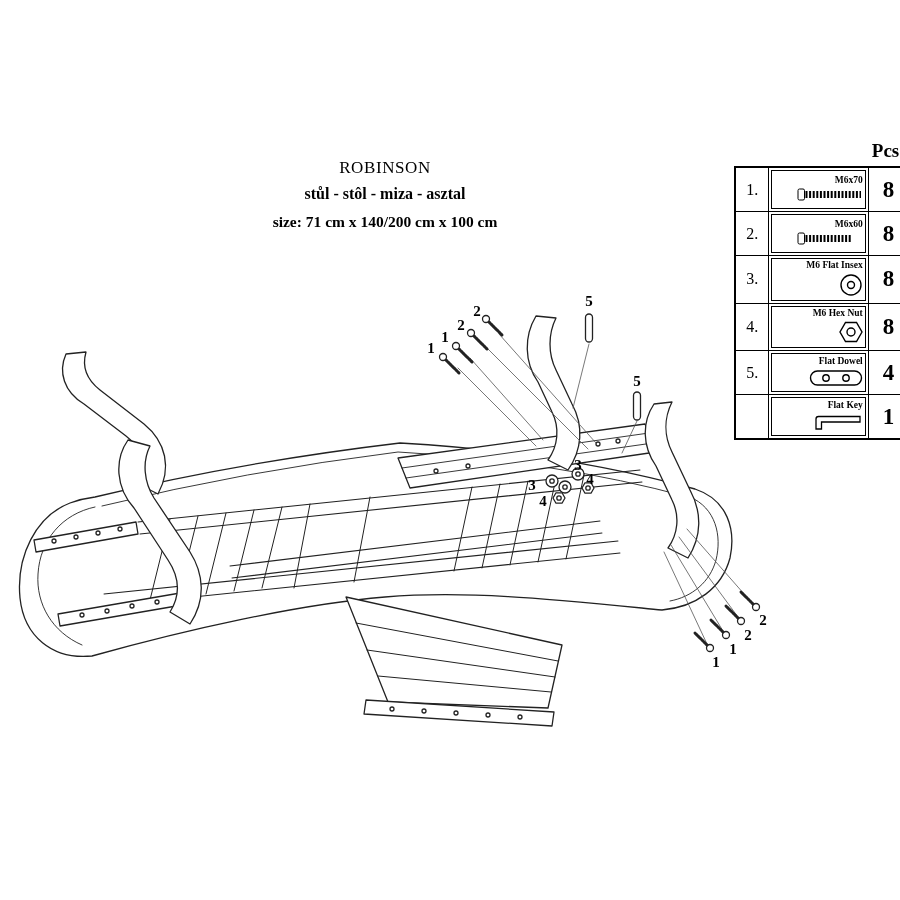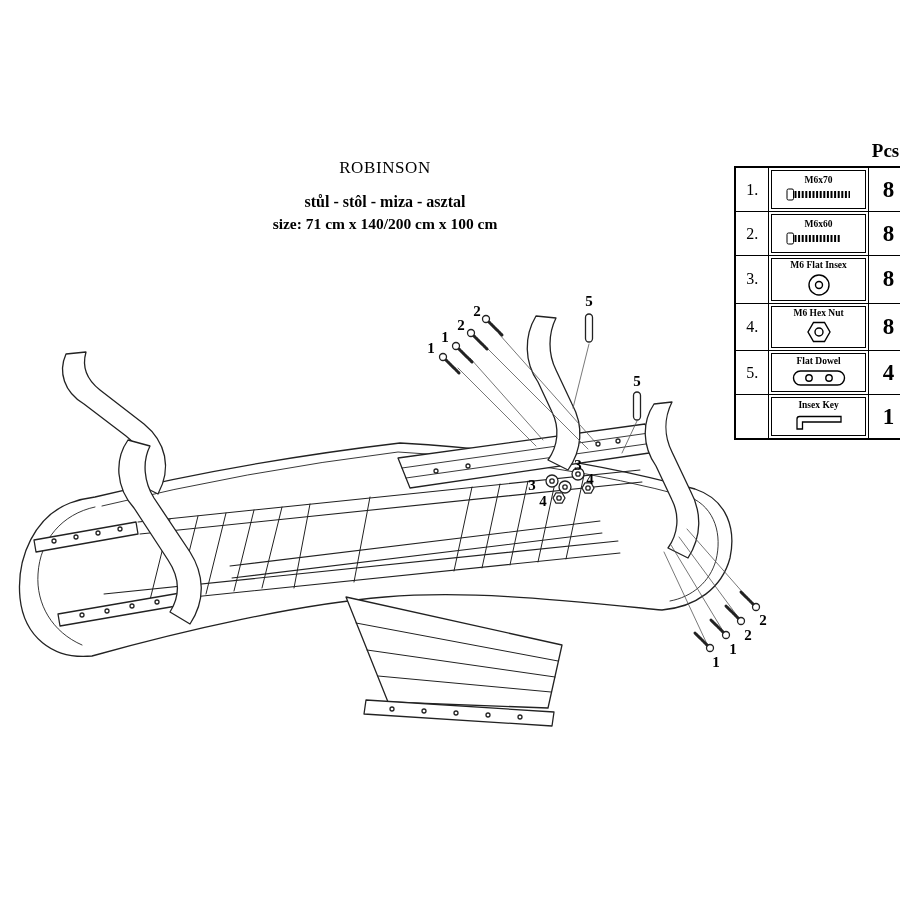--- a/index.html
+++ b/index.html
@@ -3,30 +3,30 @@
 <meta charset="utf-8">
 <style>
   html,body{margin:0;padding:0;}
   body{
     width:900px;height:900px;background:#ffffff;position:relative;
     font-family:"Liberation Serif", serif;color:#000;overflow:hidden;
   }
   .diagram{position:absolute;left:0;top:0;}
   .titleblock{position:absolute;left:185px;top:158px;width:400px;text-align:center;z-index:2;}
   .title{font-size:17px;font-weight:normal;letter-spacing:.6px;}
-  .subtitle{font-size:16px;font-weight:bold;margin-top:15px;}
-  .sizeline{font-size:15.5px;font-weight:bold;margin-top:4px;}
+  .subtitle{font-size:16px;font-weight:bold;margin-top:7px;}
+  .sizeline{font-size:15.5px;font-weight:bold;margin-top:10px;}
   .parts{position:absolute;left:710px;top:140px;width:178px;z-index:2;padding-left:24px;}
   .pcs-header{font-size:19px;font-weight:bold;text-align:right;padding-right:8px;height:26px;}
   table.parts-table{border-collapse:collapse;border:2px solid #000;width:176px;background:#fff;}
   table.parts-table td{border:1.6px solid #000;padding:0;height:42px;vertical-align:middle;}
   td.num{width:33px;text-align:center;font-size:16px;}
   td.icon-cell{width:99px;}
   .icon-box{border:1px solid #000;margin:2px;padding:2px 2px 3px;display:flex;flex-direction:column;
-            align-items:center;justify-content:center;gap:2px;min-height:32px;}
+            align-items:flex-end;justify-content:center;gap:2px;min-height:32px;}
   .part-name{font-size:9.5px;font-weight:bold;white-space:nowrap;line-height:1;}
   td.qty{width:40px;text-align:center;font-size:23px;font-weight:bold;}
   svg.part-icon{display:block;}
   .callout{font:bold 15px "Liberation Serif", serif;}
 </style>
 </head>
 <body>
 
 <svg class="diagram" width="900" height="900" viewBox="0 0 900 900" fill="none" stroke="#222" stroke-width="1.3" stroke-linejoin="round" stroke-linecap="round">
 
@@ -282,21 +282,21 @@
                 <circle cx="37" cy="9" r="3.2"></circle>
         </svg>
       </div>
           </td>
       <td class="qty">4</td>
     </tr>
     <tr>
       <td class="num"></td>
       <td class="icon-cell">
             <div class="icon-box">
-        <div class="part-name">Insex Key</div>
+        <div class="part-name">Flat Key</div>
         <svg class="part-icon" width="50" height="18" viewBox="0 0 50 18" stroke="#000" fill="#fff" stroke-width="1.3">
           <path d="M 3 16 L 3 6 Q 3 3.5 5.5 3.5 L 47 3.5 L 47 9 L 8.5 9 L 8.5 16 Z"></path>
         </svg>
       </div>
           </td>
       <td class="qty">1</td>
     </tr>
   </tbody>
     </table>
 </div>

